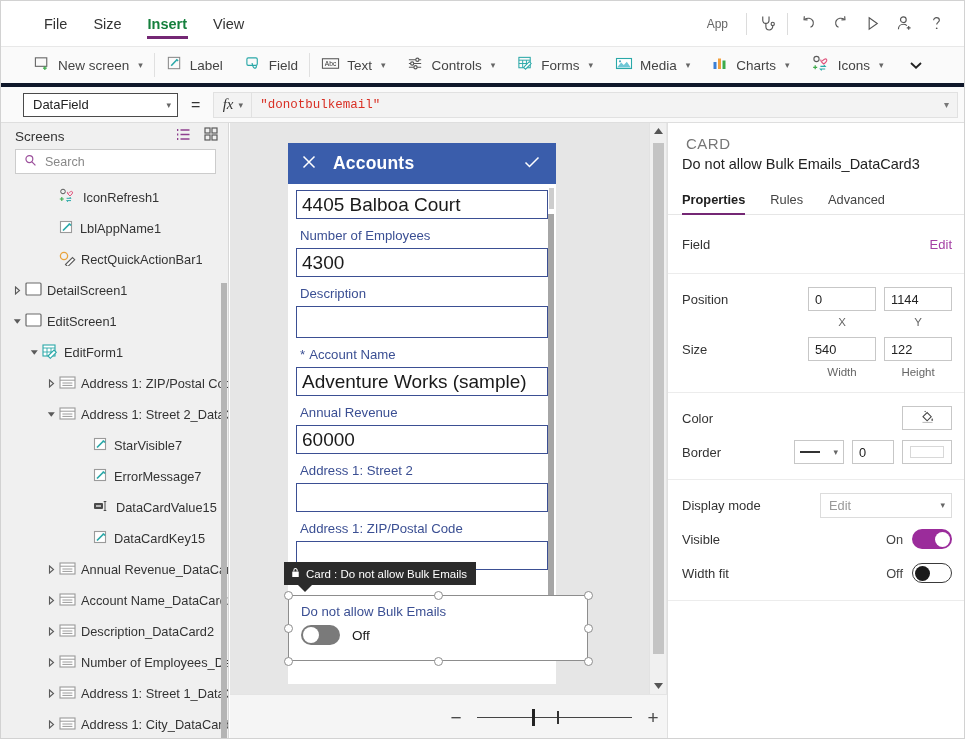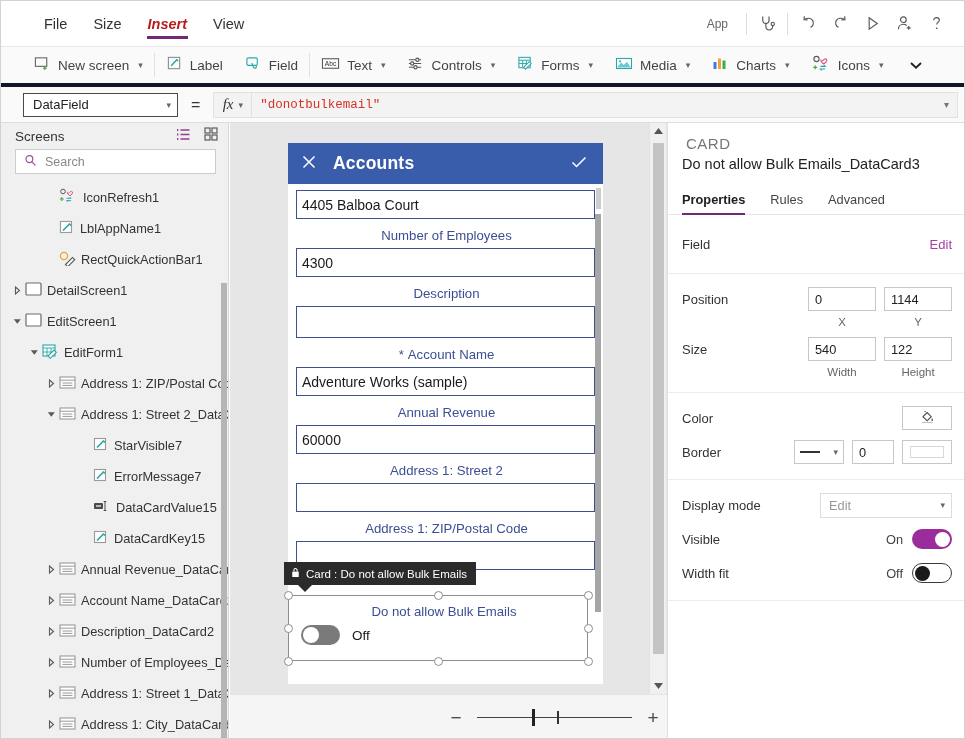--- a/index.html
+++ b/index.html
@@ -22,21 +22,21 @@
     position: absolute; left: 0; top: 0; width: 965px; height: 46px;
     background: #ffffff; border-bottom: 1px solid #e8e8e8;
     display: flex; align-items: center;
   }
   .menu-items { display: flex; align-items: center; padding-left: 30px; gap: 0px; height: 46px;}
   .menu-item {
     font-size: 14.5px; color: #333; padding: 0 13px; height: 46px;
     display: flex; align-items: center; position: relative; cursor: default;
     white-space: nowrap;
   }
-  .menu-item.active { font-weight: bold; color: #b91c1c; font-style: italic; }
+  .menu-item.active { font-weight: bold; color: #15803d; }
   .menu-item.active::after {
     content: ""; position: absolute; left: 12px; right: 12px; bottom: 8px;
     height: 2.5px; background: #742774;
   }
   .menu-right {
     margin-left: auto; display: flex; align-items: center; gap: 0px;
     padding-right: 14px; height: 46px;
   }
   .menu-right .app-label { font-size: 12px; color: #666; padding: 0 14px; }
   .vsep { width: 1px; height: 22px; background: #dcdcdc; margin: 0 4px; }
@@ -116,38 +116,37 @@
     position: absolute; right: 1px; top: 160px; width: 6px; height: 540px;
     background: #b5b5b5; border-radius: 0;
   }
 
   
   .canvas {
     position: absolute; left: 229px; top: 122px; width: 437px; height: 571px;
     background: #e6e6e6; overflow: hidden;
   }
   .phone {
-    position: absolute; left: 58px; top: 20px; width: 315px; height: 541px;
+    position: absolute; left: 58px; top: 20px; width: 268px; height: 541px;
     background: #b91c1c;
-    text-align: center;
   }
   .phone-header {
     height: 41px; background: #3a5dab; display: flex; align-items: center;
     padding: 0 14px 0 12px; color: #fff;
   }
   .ph-title { font-size: 17.5px; font-weight: bold; margin-left: 15px; letter-spacing: .2px; }
   .ph-check { margin-left: auto; }
   .form-area { position: relative; height: 500px; overflow: hidden; background: #fff; }
   .fld { padding: 0 8px; }
   .fld-label { font-size: 13.2px; color: #3b4f93; padding: 9px 2px 5px 4px; }
   .fld-label .star { color: #3b4f93; margin-right: 4px; }
   .fld-input {
     height: 29px; border: 1.3px solid #3b4f93; background: #fff;
     display: flex; align-items: center; padding: 0 5px;
-    font-size: 14px; color: #1a1a1a;
+    font-size: 19px; color: #1a1a1a;
   }
   .fld-input.tall { height: 32px; }
   .app-scroll {
     position: absolute; right: 2px; top: 4px; width: 5px; height: 21px;
     background: #cdcdcd;
   }
   .app-scroll2 {
     position: absolute; right: 2px; top: 30px; width: 6px; height: 398px;
     background: #a6a6a6;
   }

